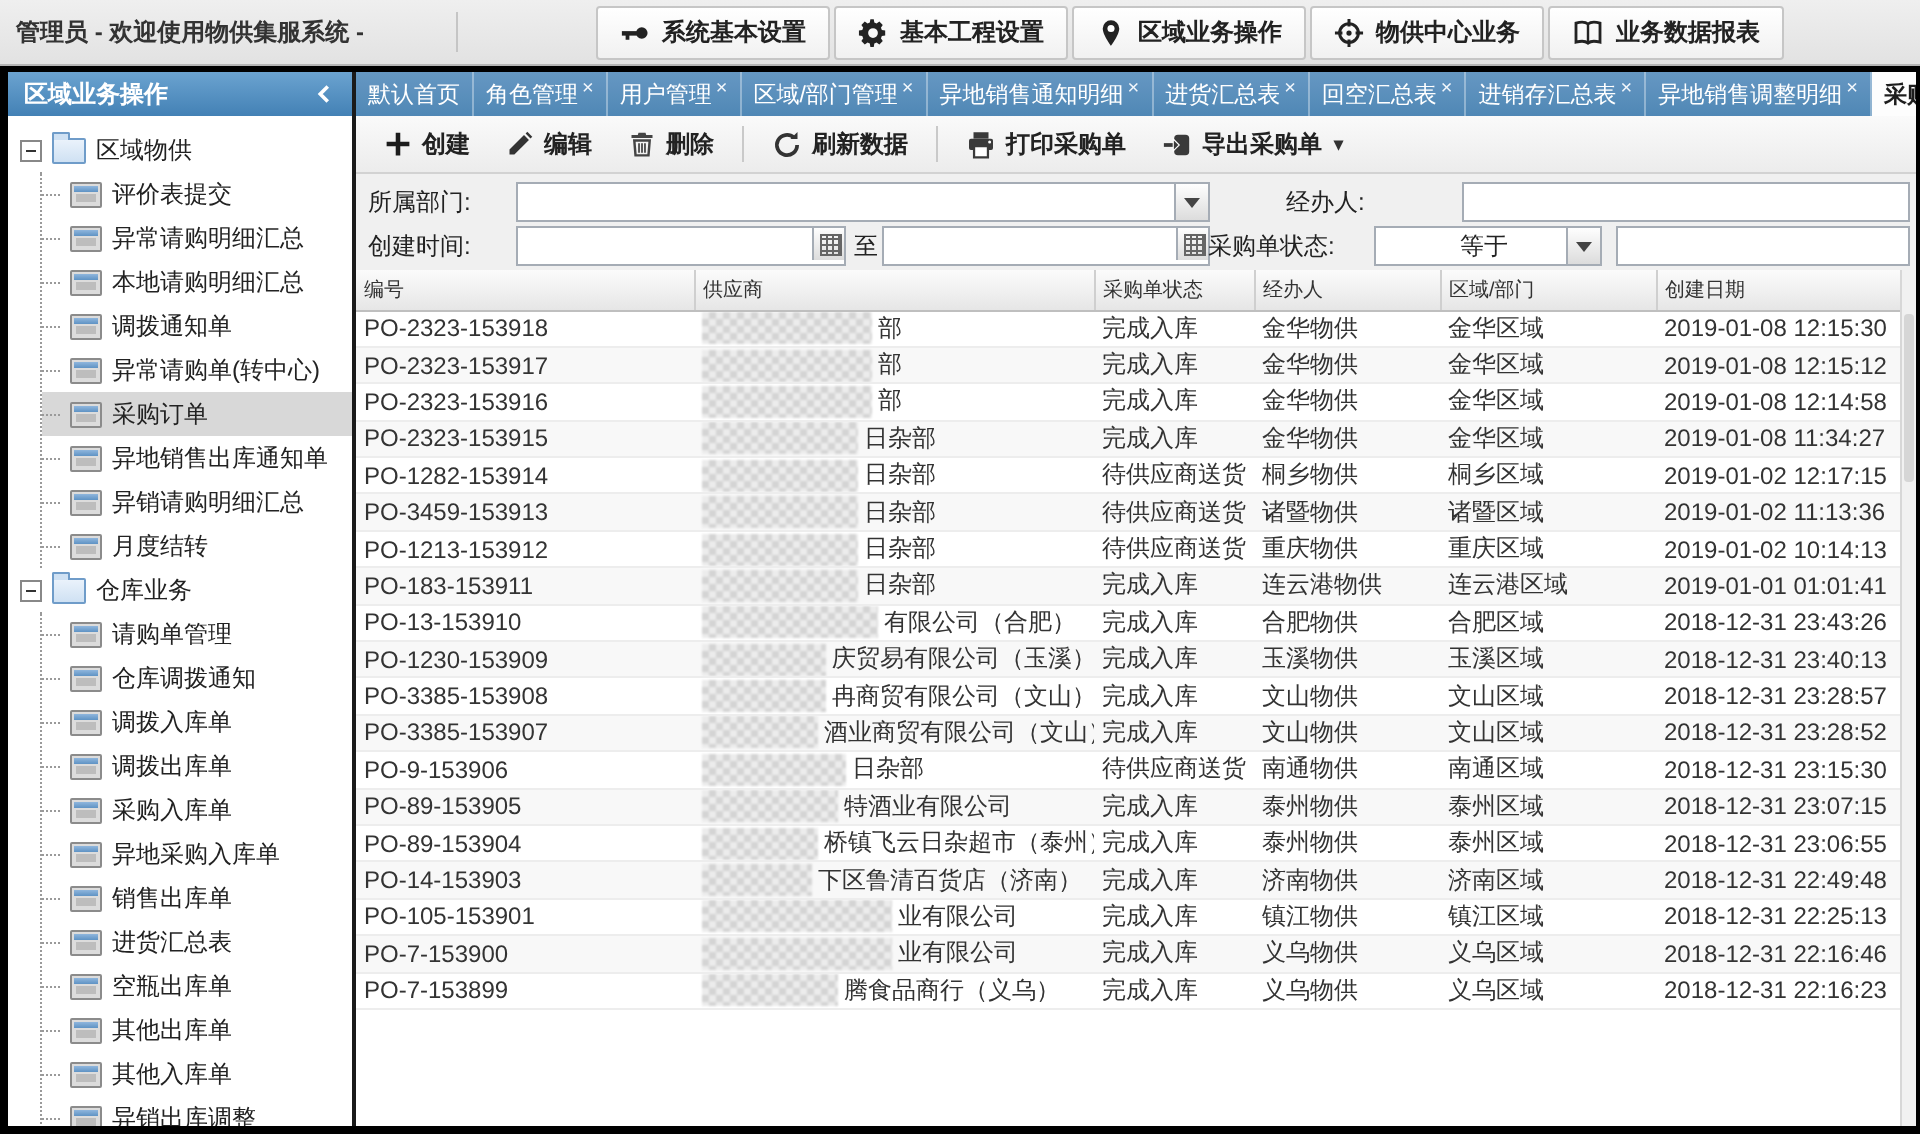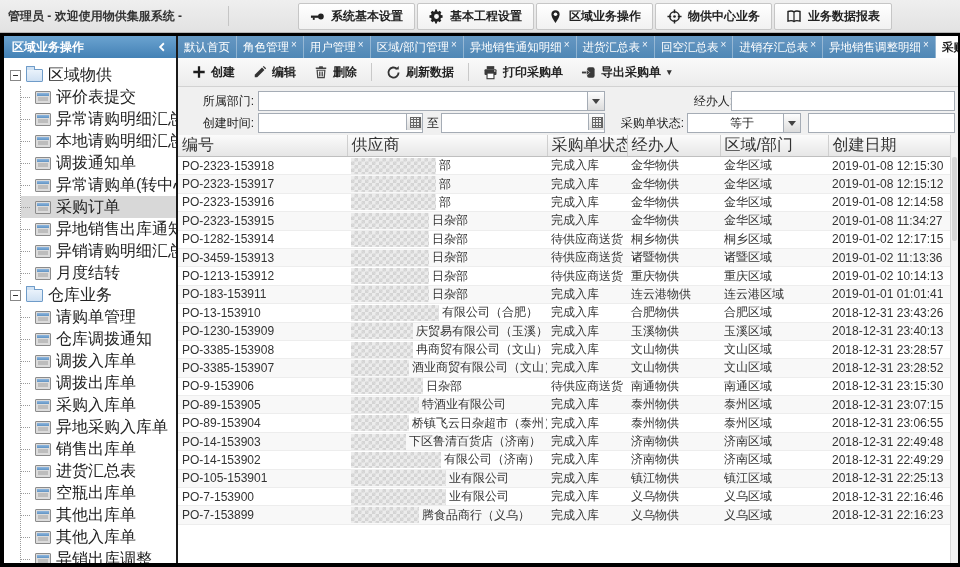--- a/index.html
+++ b/index.html
@@ -13,21 +13,21 @@
   .menu-btn{display:flex;align-items:center;gap:6px;height:27px;padding:0 11px;margin-right:2px;background:linear-gradient(#fff,#f1f1f1);border:1px solid #c6c6c6;border-radius:2px;font-size:12px;font-weight:bold;color:#222;cursor:pointer;white-space:nowrap;}
   .menu-btn svg{display:block;}
 
   
   .frame{position:absolute;left:0;top:33px;width:960px;height:534px;background:#000;padding:3px 2px 4px 4px;display:flex;}
 
   
   .sidebar{width:174px;height:100%;background:#fff;display:flex;flex-direction:column;border-right:2px solid #1a1a1a;}
   .sidebar-header{height:22px;flex:0 0 22px;background:linear-gradient(#6ba3d0,#4381b5);color:#fff;font-size:12px;font-weight:bold;display:flex;align-items:center;justify-content:space-between;padding:0 8px;}
   .sidebar-header svg{display:block;}
-  .tree{flex:1;overflow:hidden;padding:6px 0 16px 6px;font-size:16px;color:#222;text-align:right;}
+  .tree{flex:1;overflow:hidden;padding:6px 0 16px 6px;font-size:12px;color:#222;text-align:right;}
   .tree-folder-row{display:flex;align-items:center;height:22px;gap:5px;cursor:pointer;white-space:nowrap;}
   .expander{width:11px;height:11px;border:1px solid #888;background:#fff;position:relative;flex:0 0 11px;}
   .expander::after{content:"";position:absolute;left:2px;top:4px;width:5px;height:1px;background:#333;}
   .folder-icon{width:17px;height:13px;position:relative;flex:0 0 17px;background:linear-gradient(#eaf2fb,#cfe1f3);border:1px solid #6f9cc9;border-radius:1px;}
   .folder-icon::before{content:"";position:absolute;left:-1px;top:-4px;width:7px;height:3px;background:#cfe1f3;border:1px solid #6f9cc9;border-bottom:none;border-radius:1px 1px 0 0;}
   .tree-children{margin-left:10px;border-left:1px dotted #9a9a9a;}
   .tree-item{display:flex;align-items:center;height:22px;gap:5px;cursor:pointer;white-space:nowrap;padding-left:0;}
   .tree-item .stub{width:9px;height:1px;border-top:1px dotted #9a9a9a;flex:0 0 9px;}
   .doc-icon{width:16px;height:13px;border:1px solid #8b8b8b;background:#dcdcdc;position:relative;flex:0 0 16px;border-radius:1px;}
   .doc-icon::before{content:"";position:absolute;left:1px;top:1px;right:1px;height:3px;background:linear-gradient(#8fb6dd,#5f93c4);}
@@ -46,34 +46,34 @@
 
   
   .toolbar{height:29px;flex:0 0 29px;background:linear-gradient(#fafafa,#ececec);border-bottom:1px solid #d2d2d2;display:flex;align-items:center;padding:0 6px;gap:2px;}
   .tool-btn{display:flex;align-items:center;gap:5px;height:24px;padding:0 8px;background:transparent;border:none;font-size:12px;font-weight:bold;color:#222;cursor:pointer;white-space:nowrap;}
   .tool-btn svg{display:block;}
   .tool-caret{font-size:9px;color:#333;margin-left:1px;}
   .tsep{width:1px;height:18px;background:#c9c9c9;margin:0 4px;}
 
   
   .filters{height:48px;flex:0 0 48px;background:#f0f0f0;position:relative;font-size:12px;color:#222;}
-  .flabel{position:absolute;text-align:right;line-height:20px;white-space:nowrap;}
+  .flabel{position:absolute;text-align:left;line-height:20px;white-space:nowrap;}
   .finput{position:absolute;height:20px;background:#fff;border:1px solid #a5acb5;}
   .fselect{position:absolute;height:20px;background:#fff;border:1px solid #a5acb5;display:flex;align-items:center;}
   .fselect .sel-text{flex:1;padding:0 4px;font-size:12px;color:#222;line-height:18px;}
   .sel-arrow{width:17px;height:100%;background:linear-gradient(#fefefe,#dcdcdc);border-left:1px solid #a5acb5;display:flex;align-items:center;justify-content:center;}
   .sel-arrow::after{content:"";width:0;height:0;border:4px solid transparent;border-top:5px solid #444;margin-top:4px;}
   .cal-btn{position:absolute;right:1px;top:1px;width:16px;height:16px;background:linear-gradient(#fefefe,#dcdcdc);border-left:1px solid #a5acb5;}
   .cal-btn::after{content:"";position:absolute;left:3px;top:3px;width:9px;height:9px;border:1px solid #666;background:
      linear-gradient(#666 1px,transparent 1px),linear-gradient(90deg,#666 1px,transparent 1px);background-size:3px 3px;background-position:-1px 1px;}
 
   
   .grid-wrap{flex:1;position:relative;overflow:hidden;background:#fff;}
   table.grid{border-collapse:collapse;table-layout:fixed;width:772px;}
-  .grid th{height:20px;background:linear-gradient(#fbfbfb,#e6e6e6);border-right:1px solid #cfcfcf;border-bottom:1px solid #bfbfbf;font-size:16px;font-weight:normal;color:#333;text-align:left;padding:0 4px;white-space:nowrap;overflow:hidden;}
+  .grid th{height:20px;background:linear-gradient(#fbfbfb,#e6e6e6);border-right:1px solid #cfcfcf;border-bottom:1px solid #bfbfbf;font-size:10px;font-weight:normal;color:#333;text-align:left;padding:0 4px;white-space:nowrap;overflow:hidden;}
   .grid td{height:18.4px;border-bottom:1px solid #ededed;font-size:12px;color:#333;padding:0 4px;white-space:nowrap;overflow:hidden;}
   .grid tr:nth-child(even) td{background:#f8f8f8;}
   .grid tr.selected td{background:linear-gradient(#79b1dd,#5e99c9);color:#fff;border-bottom:1px solid #4a86b8;}
   .supplier-cell{display:flex;align-items:center;gap:3px;}
   .mosaic{display:inline-block;height:16px;flex:0 0 auto;background-color:#ececec;
     background-image:linear-gradient(45deg,#d4d4d4 25%,transparent 25%,transparent 75%,#d4d4d4 75%),
                      linear-gradient(45deg,#d4d4d4 25%,transparent 25%,transparent 75%,#d4d4d4 75%);
     background-size:7px 7px;background-position:0 0,3.5px 3.5px;filter:blur(.4px);}
   tr.selected .mosaic{background-color:#a9cbe8;
     background-image:linear-gradient(45deg,rgba(255,255,255,.75) 25%,transparent 25%,transparent 75%,rgba(255,255,255,.75) 75%),
@@ -629,33 +629,20 @@
                     <span class="mosaic" style="width: 55px;"></span>
                     <span>下区鲁清百货店（济南）</span>
                   </span>
                 </td>
                 <td>完成入库</td>
                 <td>济南物供</td>
                 <td>济南区域</td>
                 <td>2018-12-31 22:49:48</td>
               </tr>
               <tr>
-                <td>PO-14-153902</td>
-                <td>
-                  <span class="supplier-cell">
-                    <span class="mosaic" style="width: 90px;"></span>
-                    <span>有限公司（济南）</span>
-                  </span>
-                </td>
-                <td>完成入库</td>
-                <td>济南物供</td>
-                <td>济南区域</td>
-                <td>2018-12-31 22:49:29</td>
-              </tr>
-              <tr>
                 <td>PO-105-153901</td>
                 <td>
                   <span class="supplier-cell">
                     <span class="mosaic" style="width: 95px;"></span>
                     <span>业有限公司</span>
                   </span>
                 </td>
                 <td>完成入库</td>
                 <td>镇江物供</td>
                 <td>镇江区域</td>

